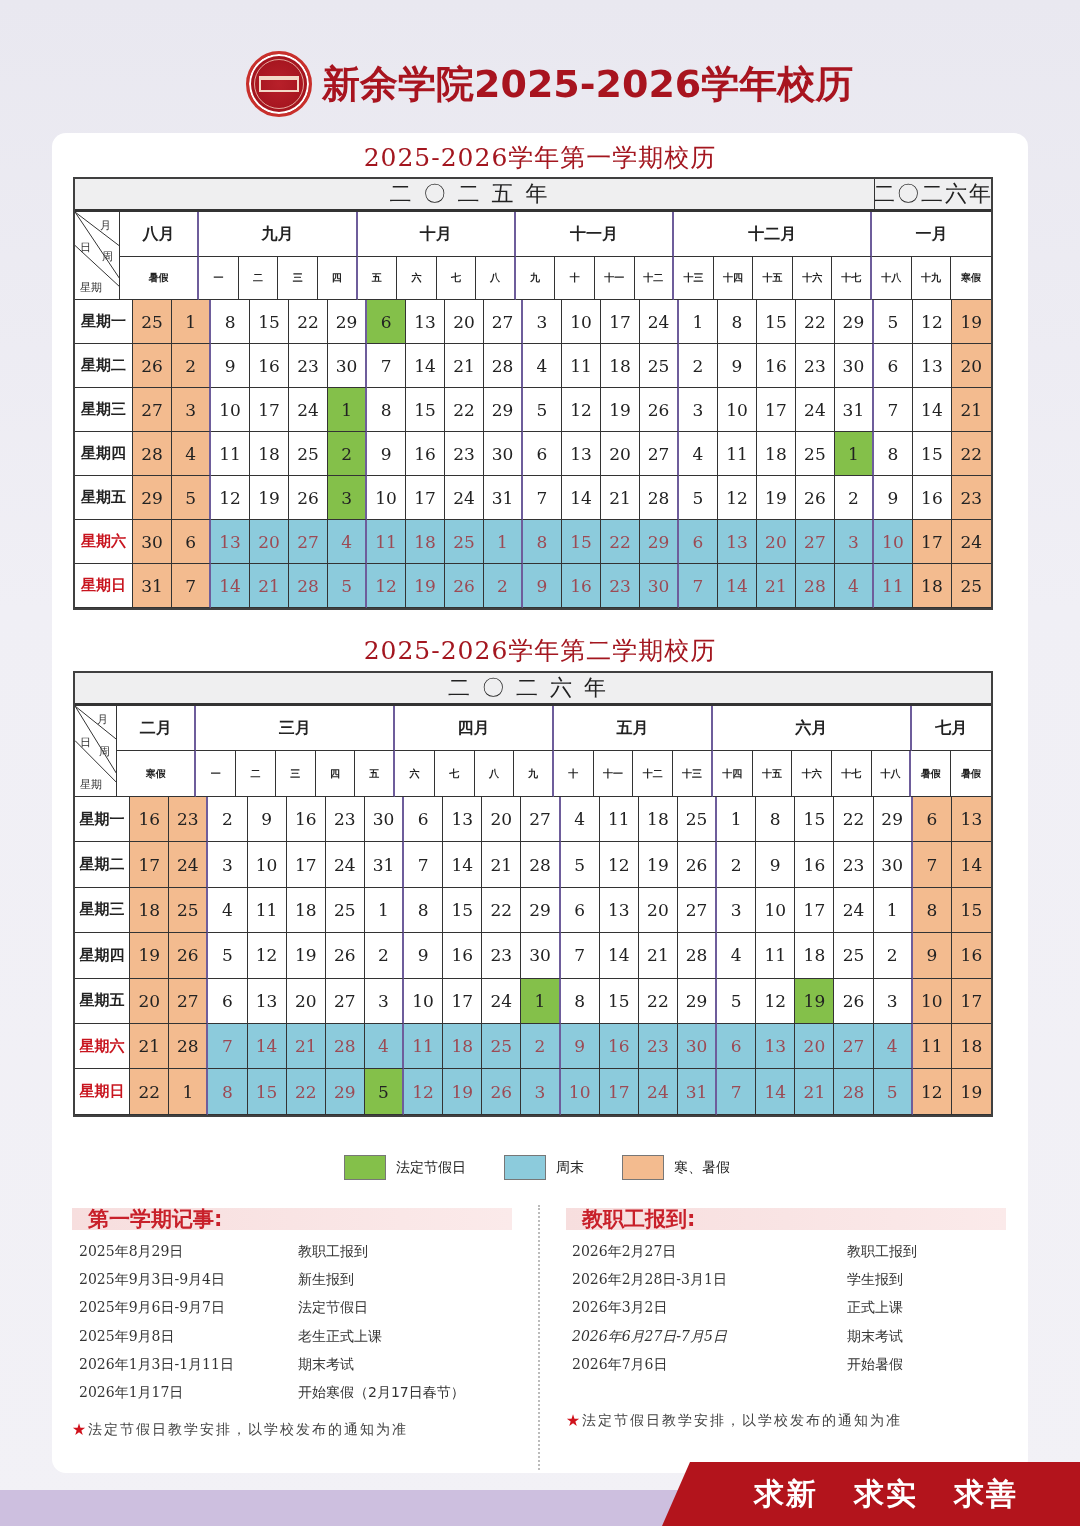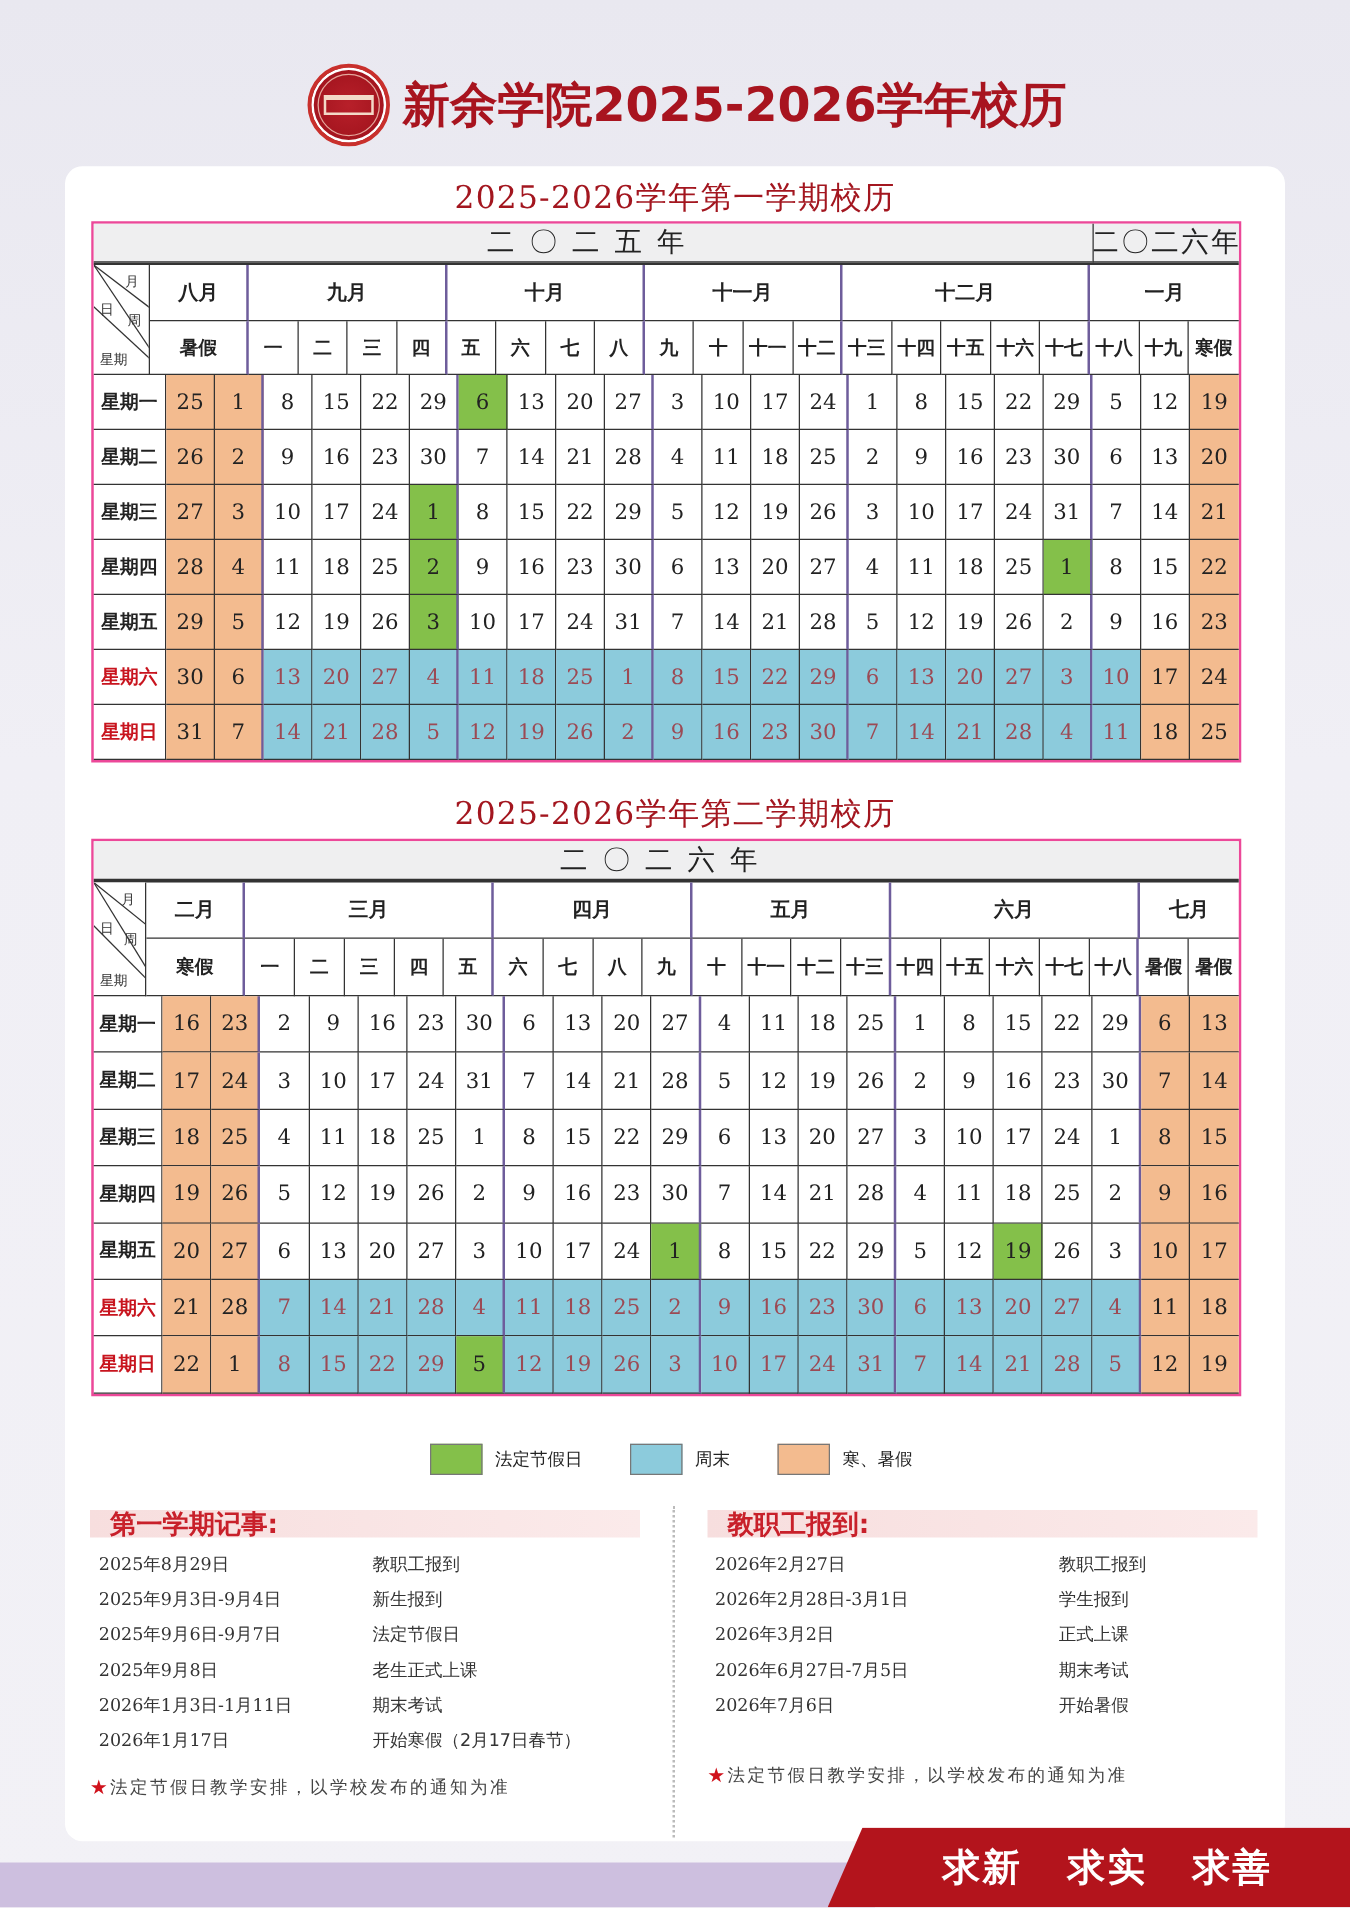--- a/index.html
+++ b/index.html
@@ -31,33 +31,33 @@
   .title {
     margin-left: 10px; font-family: "DejaVu Sans", "Liberation Sans", sans-serif;
     font-weight: bold; font-size: 38px; color: #a8141f; letter-spacing: 0px;
   }
   .sem-title {
     position: absolute; left: 0; width: 1080px; text-align: center;
     font-family: "DejaVu Serif", "Liberation Serif", serif;
     font-size: 25px; color: #a3161f; letter-spacing: 1px;
   }
   
-  .cal { position: absolute; left: 73px; width: 920px; border: 2px solid #ec4899; background: #fff; }
+  .cal { position: absolute; left: 73px; width: 920px; border: 2px solid #404040; background: #fff; }
   .row { display: flex; width: 100%; }
   .cell {
     border-right: 1px solid #333; border-bottom: 1px solid #333;
     display: flex; align-items: center; justify-content: center;
     font-size: 17px; color: #222; overflow: hidden; white-space: nowrap;
   }
   .row .cell:last-child { border-right: none; }
   .yearband { background: #efeff0; border-bottom: 2px solid #333; }
   .yearband .cell { font-family: "DejaVu Sans", "Liberation Sans", sans-serif; font-size: 22px; letter-spacing: 12px; color: #222; }
   .yearband .cell.tight { letter-spacing: 2px; border-left: 1px solid #333; }
   .month .cell, .weekrow .cell { font-weight: bold; font-size: 16px; }
-  .weekrow .cell { font-size: 15px; }
+  .weekrow .cell { font-size: 10px; }
   .mdiv { border-right: 2px solid #6e5d9b !important; }
   .corner { position: relative; background: #fff; }
   .corner svg { position: absolute; left: 0; top: 0; }
   .corner span { position: absolute; font-size: 11px; font-family: "DejaVu Sans", sans-serif; color: #333; }
   .daylabel { font-weight: bold; font-size: 15px; font-family: "DejaVu Sans", "Liberation Sans", sans-serif; }
   .daylabel.we { color: #c8141e; }
   .c-hol { background: #f3bb8f; }
   .c-wkd { background: #8ccbdc; color: #9c4a54; }
   .c-fest { background: #84c04a; }
   .legend { position: absolute; top: 1155px; left: 344px; display: flex; align-items: center; font-family: "DejaVu Sans", sans-serif; font-size: 14px; }
@@ -613,21 +613,21 @@
       </div>
       <div class="nrow">
         <span class="d" style="width: 275px; display: inline-block;">2026年2月28日-3月1日</span>
         <span>学生报到</span>
       </div>
       <div class="nrow">
         <span class="d" style="width: 275px; display: inline-block;">2026年3月2日</span>
         <span>正式上课</span>
       </div>
       <div class="nrow">
-        <span class="d" style="width: 275px; display: inline-block;">2026年6月27日-7月5日</span>
+        <span class="d" style="width: 275px; display: inline-block; font-style: italic;">2026年6月27日-7月5日</span>
         <span>期末考试</span>
       </div>
       <div class="nrow">
         <span class="d" style="width: 275px; display: inline-block;">2026年7月6日</span>
         <span>开始暑假</span>
       </div>
     </div>
   <div class="star-note" style="margin-top:33px;">
     <span class="star">★</span><span>法定节假日教学安排，以学校发布的通知为准</span>
   </div>

